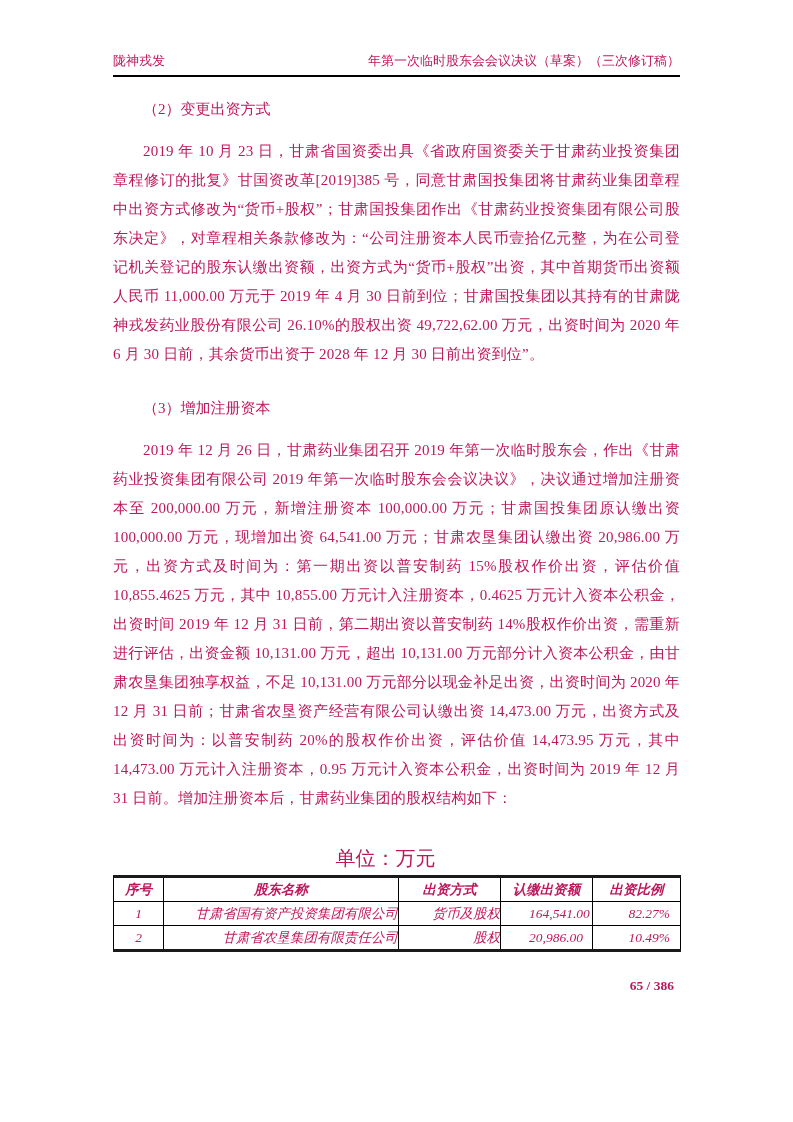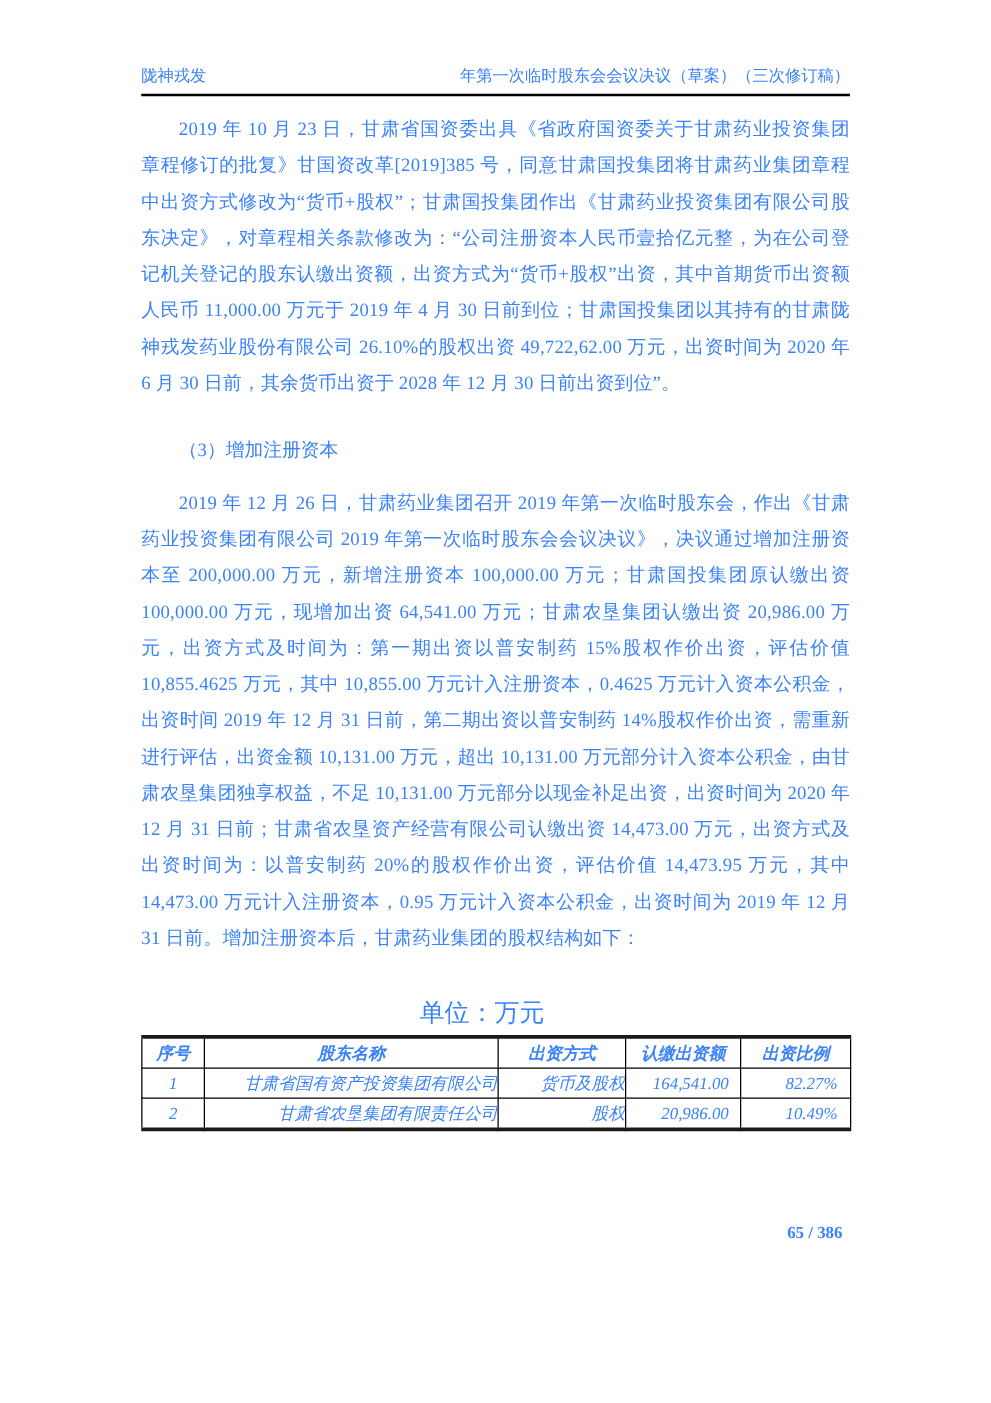--- a/index.html
+++ b/index.html
@@ -4,21 +4,21 @@
 <style>
   html,body { margin:0; padding:0; background:#e8e8e8; }
   .page {
     position:relative;
     width:793px; height:1122px;
     margin:0 auto;
     background:#ffffff;
     box-sizing:border-box;
     padding:0 113px;
     font-family:"Liberation Serif","DejaVu Serif",serif;
-    color:#3b82f6;
+    color:#be185d;
     overflow:hidden;
   }
   .doc-header {
     padding-top:53px;
     padding-bottom:6px;
     display:flex;
     justify-content:space-between;
     align-items:flex-end;
     font-size:13px;
     line-height:16px;
@@ -62,40 +62,41 @@
     border:1px solid #000;
     height:23px;
     padding:0;
     overflow:hidden;
     white-space:nowrap;
   }
   .sh-table th { font-weight:bold; text-align:center; }
   td.c-no     { text-align:center; }
   td.c-name   { text-align:right;  padding-left:10px; }
   td.c-method { text-align:right; }
-  td.c-amount { text-align:right; padding-right:9px; }
+  td.c-amount { text-align:left; padding-right:9px;padding-left:28px; }
   td.c-ratio  { text-align:right; padding-right:10px; }
   .page-number {
     position:absolute;
     top:978px;
     right:119px;
     font-size:13.5px;
     font-weight:bold;
   }
 </style>
 </head>
 <body>
 
 <div class="page">
 
   <div class="doc-header">
     <span>陇神戎发</span>
     <span>年第一次临时股东会会议决议（草案）（三次修订稿）</span>
   </div>
 
+  <div class="heading">（2）变更出资方式</div>
 
   <p class="para">2019 年 10 月 23 日，甘肃省国资委出具《省政府国资委关于甘肃药业投资集团章程修订的批复》甘国资改革[2019]385 号，同意甘肃国投集团将甘肃药业集团章程中出资方式修改为“货币+股权”；甘肃国投集团作出《甘肃药业投资集团有限公司股东决定》，对章程相关条款修改为：“公司注册资本人民币壹拾亿元整，为在公司登记机关登记的股东认缴出资额，出资方式为“货币+股权”出资，其中首期货币出资额人民币 11,000.00 万元于 2019 年 4 月 30 日前到位；甘肃国投集团以其持有的甘肃陇神戎发药业股份有限公司 26.10%的股权出资 49,722,62.00 万元，出资时间为 2020 年 6 月 30 日前，其余货币出资于 2028 年 12 月 30 日前出资到位”。</p>
 
   <div class="heading second">（3）增加注册资本</div>
 
   <p class="para">2019 年 12 月 26 日，甘肃药业集团召开 2019 年第一次临时股东会，作出《甘肃药业投资集团有限公司 2019 年第一次临时股东会会议决议》，决议通过增加注册资本至 200,000.00 万元，新增注册资本 100,000.00 万元；甘肃国投集团原认缴出资 100,000.00 万元，现增加出资 64,541.00 万元；甘肃农垦集团认缴出资 20,986.00 万元，出资方式及时间为：第一期出资以普安制药 15%股权作价出资，评估价值 10,855.4625 万元，其中 10,855.00 万元计入注册资本，0.4625 万元计入资本公积金，出资时间 2019 年 12 月 31 日前，第二期出资以普安制药 14%股权作价出资，需重新进行评估，出资金额 10,131.00 万元，超出 10,131.00 万元部分计入资本公积金，由甘肃农垦集团独享权益，不足 10,131.00 万元部分以现金补足出资，出资时间为 2020 年 12 月 31 日前；甘肃省农垦资产经营有限公司认缴出资 14,473.00 万元，出资方式及出资时间为：以普安制药 20%的股权作价出资，评估价值 14,473.95 万元，其中 14,473.00 万元计入注册资本，0.95 万元计入资本公积金，出资时间为 2019 年 12 月 31 日前。增加注册资本后，甘肃药业集团的股权结构如下：</p>
 
   <div class="unit-line">单位：万元</div>
 
   <table class="sh-table">

